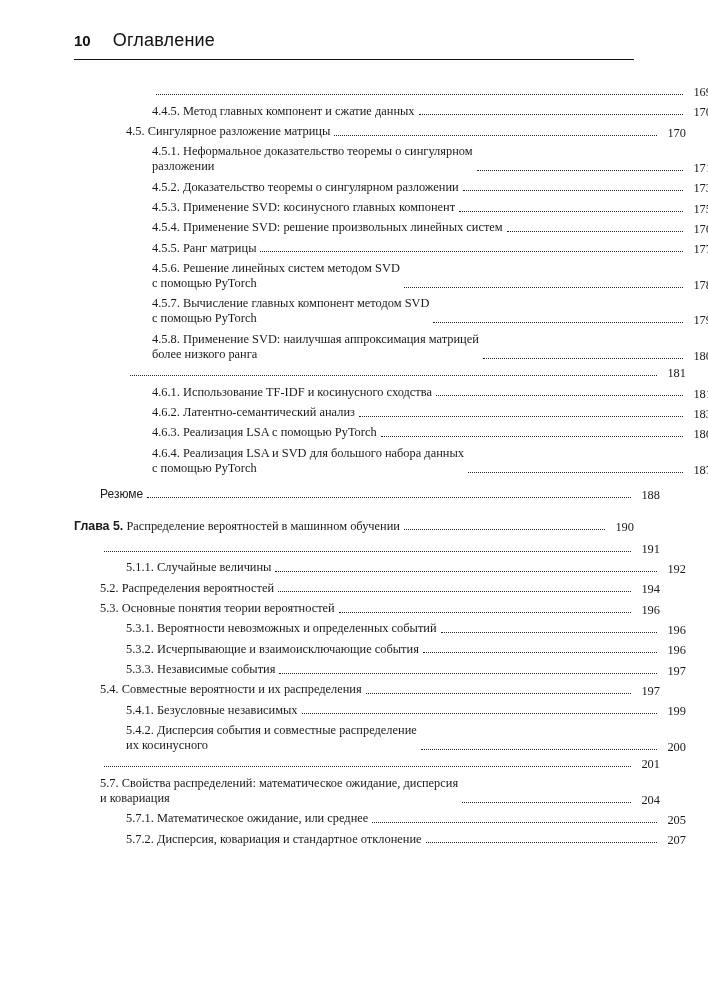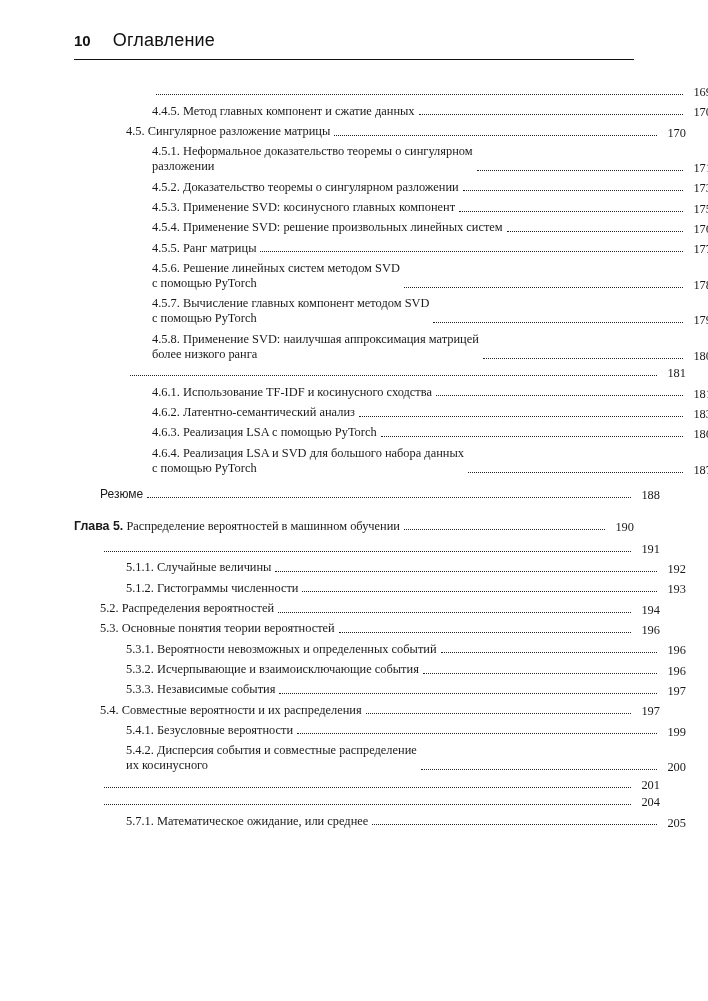--- a/index.html
+++ b/index.html
@@ -193,25 +193,20 @@
       </div>
       <div class="entry lvl2">
         <span class="dots"></span>
         <span class="num">191</span>
       </div>
       <div class="entry lvl3">
         <span class="txt"><span>5.1.1. Случайные величины</span></span>
         <span class="dots"></span>
         <span class="num">192</span>
       </div>
-      <div class="entry lvl3">
-        <span class="txt"><span>5.1.2. Гистограммы численности</span></span>
-        <span class="dots"></span>
-        <span class="num">193</span>
-      </div>
       <div class="entry lvl2">
         <span class="txt"><span>5.2. Распределения вероятностей</span></span>
         <span class="dots"></span>
         <span class="num">194</span>
       </div>
       <div class="entry lvl2">
         <span class="txt"><span>5.3. Основные понятия теории вероятностей</span></span>
         <span class="dots"></span>
         <span class="num">196</span>
       </div>
@@ -229,37 +224,43 @@
         <span class="txt"><span>5.3.3. Независимые события</span></span>
         <span class="dots"></span>
         <span class="num">197</span>
       </div>
       <div class="entry lvl2">
         <span class="txt"><span>5.4. Совместные вероятности и их распределения</span></span>
         <span class="dots"></span>
         <span class="num">197</span>
       </div>
       <div class="entry lvl3">
-        <span class="txt"><span>5.4.1. Безусловные вероятности</span></span>
+        <span class="txt"><span>5.4.1. Безусловные независимых</span></span>
         <span class="dots"></span>
         <span class="num">199</span>
       </div>
       <div class="entry lvl3">
         <span class="txt"><span>5.4.2. Дисперсия события и совместные распределение</span><span class="second">их косинусного</span></span>
         <span class="dots"></span>
         <span class="num">200</span>
       </div>
       <div class="entry lvl2">
         <span class="dots"></span>
         <span class="num">201</span>
       </div>
       <div class="entry lvl2">
+        <span class="txt"><span>5.7. Свойства распределений: математическое ожидание, дисперсия</span><span class="second">и ковариация</span></span>
         <span class="dots"></span>
         <span class="num">204</span>
       </div>
       <div class="entry lvl3">
         <span class="txt"><span>5.7.1. Математическое ожидание, или среднее</span></span>
         <span class="dots"></span>
         <span class="num">205</span>
       </div>
+      <div class="entry lvl3">
+        <span class="txt"><span>5.7.2. Дисперсия, ковариация и стандартное отклонение</span></span>
+        <span class="dots"></span>
+        <span class="num">207</span>
+      </div>
     </div>
 
 </div>
 
 </body></html>

